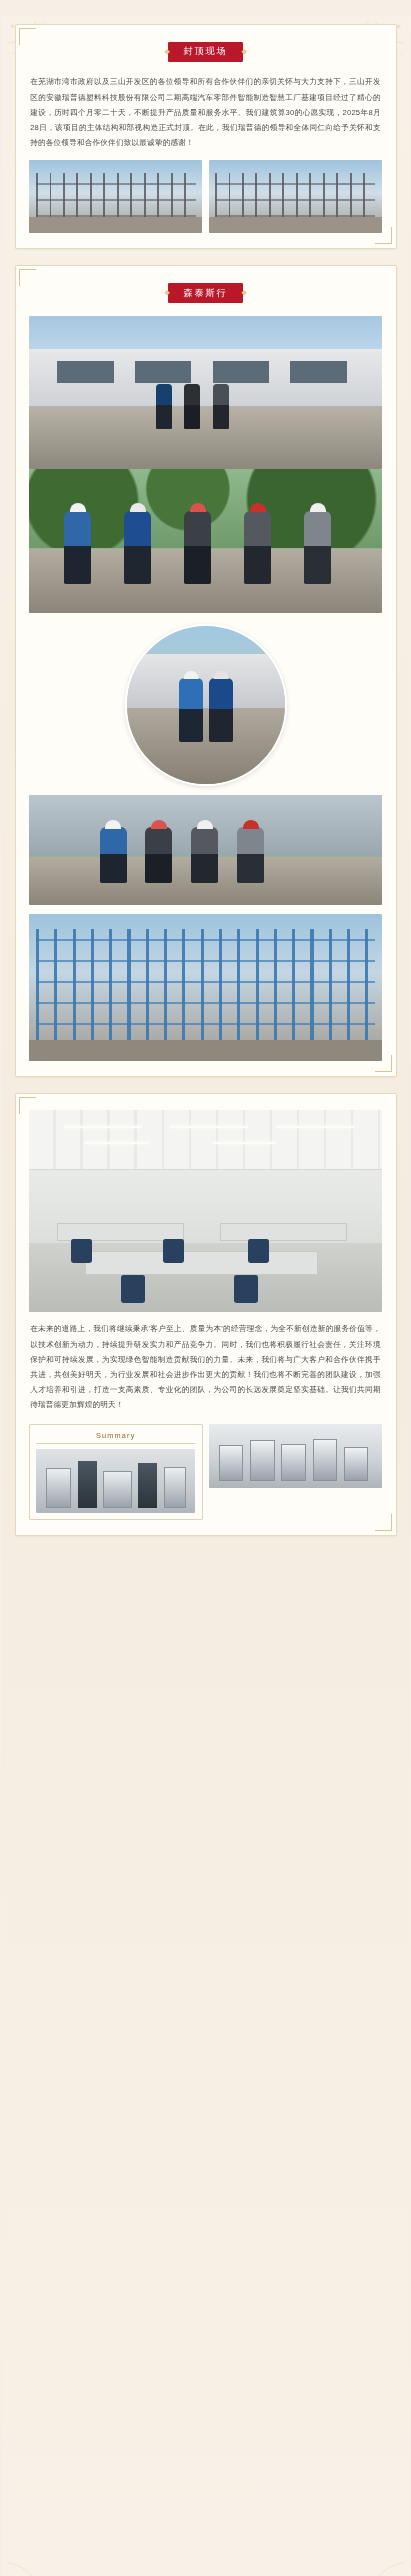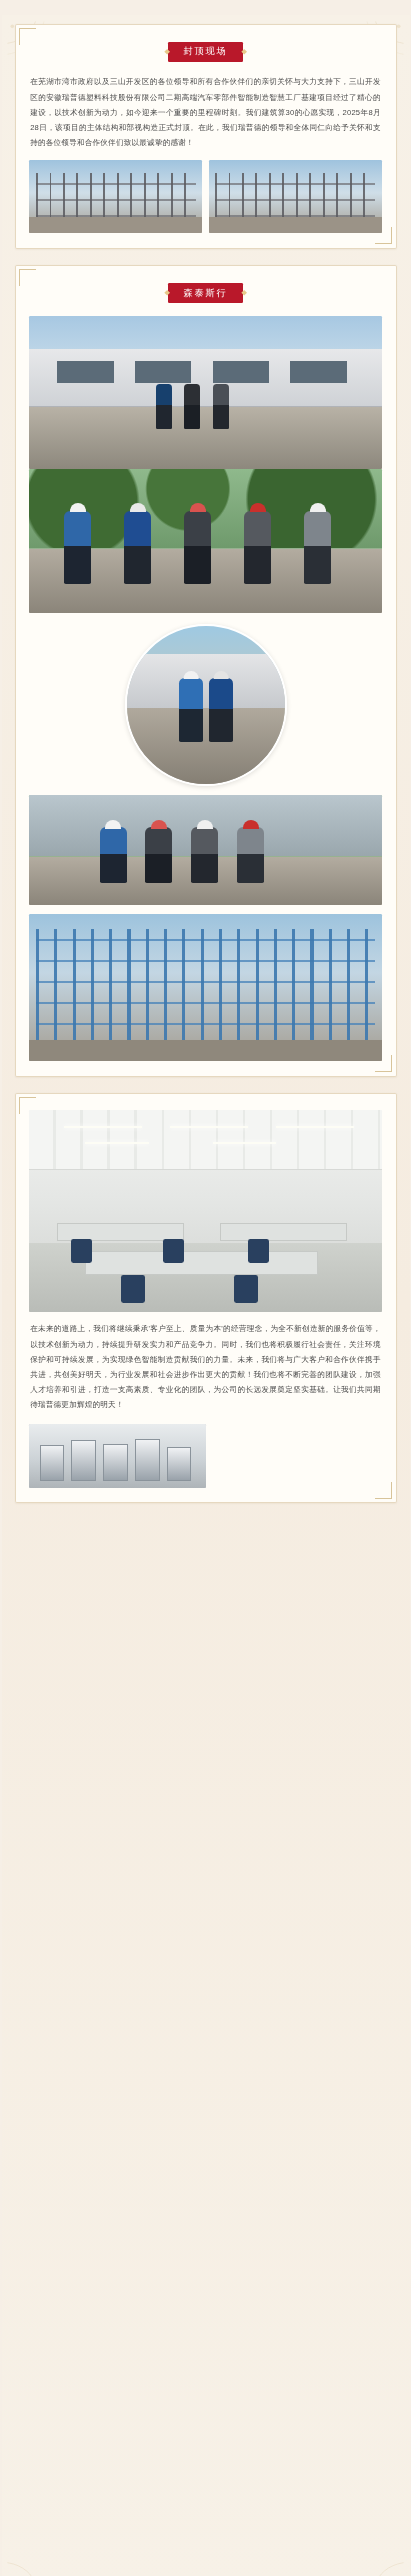--- a/index.html
+++ b/index.html
@@ -245,21 +245,21 @@
   </svg>
 
   <div class="section">
     <div class="sec-title-wrap">
       <span class="title-rule"></span>
       <span class="sec-title">封顶现场</span>
       <span class="title-rule right"></span>
     </div>
 
 
-    <p class="body-text">在芜湖市湾市政府以及三山开发区的各位领导和所有合作伙伴们的亲切关怀与大力支持下，三山开发区的安徽瑞普德塑料科技股份有限公司二期高端汽车零部件智能制造智慧工厂基建项目经过了精心的建设，以技术创新为动力，如今迎来一个重要的里程碑时刻。我们建筑算30的心愿实现，2025年8月28日，该项目的主体结构和部视构造正式封顶。在此，我们瑞普德的领导和全体同仁向给予关怀和支持的各位领导和合作伙伴们致以最诚挚的感谢！</p>
+    <p class="body-text">在芜湖市湾市政府以及三山开发区的各位领导和所有合作伙伴们的亲切关怀与大力支持下，三山开发区的安徽瑞普德塑料科技股份有限公司二期高端汽车零部件智能制造智慧工厂基建项目经过了精心的建设，历时四个月零二十天，不断提升产品质量和服务水平。我们建筑算30的心愿实现，2025年8月28日，该项目的主体结构和部视构造正式封顶。在此，我们瑞普德的领导和全体同仁向给予关怀和支持的各位领导和合作伙伴们致以最诚挚的感谢！</p>
 
     <div class="row2">
       <div class="photo ph p-steel">
         <div class="frame"></div>
         <div class="ground"></div>
       </div>
       <div class="photo ph p-steel">
         <div class="frame"></div>
         <div class="ground"></div>
       </div>
@@ -360,20 +360,30 @@
       <div class="chair" style="left:12%;top:64%;width:21px;height:24.5px"></div>
       <div class="chair" style="left:38%;top:64%;width:21px;height:24.5px"></div>
       <div class="chair" style="left:62%;top:64%;width:21px;height:24.5px"></div>
       <div class="chair" style="left:26%;top:82%;width:24.5px;height:28px"></div>
       <div class="chair" style="left:58%;top:82%;width:24.5px;height:28px"></div>
     </div>
 
     <p class="body-text">在未来的道路上，我们将继续秉承'客户至上、质量为本'的经营理念，为全不新创造新的服务价值等，以技术创新为动力，持续提升研发实力和产品竞争力。同时，我们也将积极履行社会责任，关注环境保护和可持续发展，为实现绿色智能制造贡献我们的力量。未来，我们将与广大客户和合作伙伴携手共进，共创美好明天，为行业发展和社会进步作出更大的贡献！我们也将不断完善的团队建设，加强人才培养和引进，打造一支高素质、专业化的团队，为公司的长远发展奠定坚实基础。让我们共同期待瑞普德更加辉煌的明天！</p>
 
     <div class="bottom-row">
+      <div class="summary-card">
+        <span class="summary-label">Summary</span>
+        <div class="photo ph p-machine">
+          <div class="unit" style="left:6%;width:16%;height:62%"></div>
+          <div class="dark" style="left:26%;width:12%;height:74%"></div>
+          <div class="unit" style="left:42%;width:18%;height:58%"></div>
+          <div class="dark" style="left:64%;width:12%;height:70%"></div>
+          <div class="unit" style="left:80%;width:14%;height:64%"></div>
+        </div>
+      </div>
       <div class="photo ph p-line">
         <div class="hall"></div>
         <div class="mach" style="left:6%;width:14%;height:56%"></div>
         <div class="mach" style="left:24%;width:14%;height:64%"></div>
         <div class="mach" style="left:42%;width:14%;height:58%"></div>
         <div class="mach" style="left:60%;width:14%;height:66%"></div>
         <div class="mach" style="left:78%;width:14%;height:54%"></div>
       </div>
     </div>
   </div>

